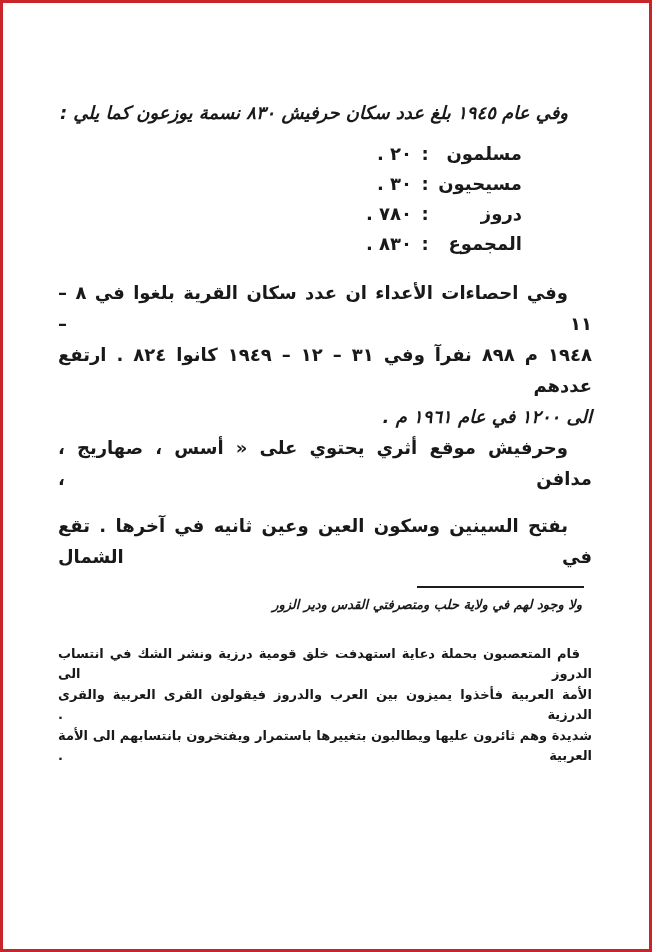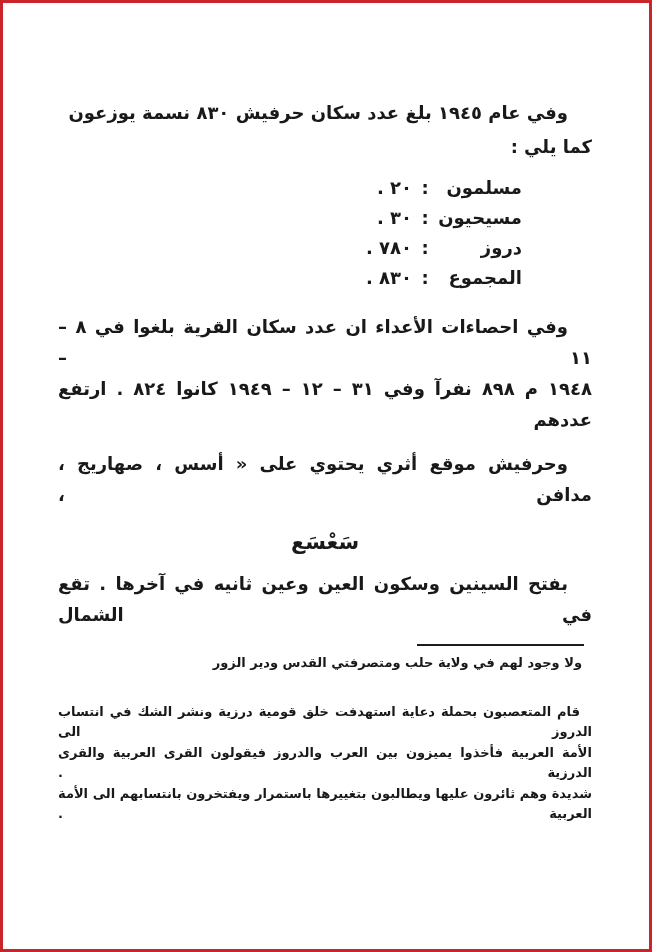--- a/index.html
+++ b/index.html
@@ -18,34 +18,34 @@
     pointer-events: none;
   }
   .content {
     position: absolute;
     top: 0; right: 0; left: 0; bottom: 0;
     padding: 96px 60px 0 58px;
   }
   .main-text { font-size: 18px; font-weight: 700; line-height: 31px; }
   .indent { text-indent: 24px; }
   .jline { text-align: justify; text-align-last: justify; }
-  .nline { text-align: right; }
+  .nline { text-align: right; font-style: italic; }
 
   .intro-para { margin-bottom: 13px; line-height: 34px; }
 
   .pop-list { margin: 0 70px 14px 0; }
   .pop-row {
     display: flex; align-items: baseline;
     height: 30px; font-size: 18px; font-weight: 700;
   }
   .pop-label { width: 84px; text-align: right; }
   .pop-colon { width: 26px; text-align: center; }
   .pop-value { width: 78px; }
 
-  .census-para { margin-bottom: 13px; }
+  .census-para { }
   .site-para { margin-bottom: 16px; }
   .fn-ref {
     font-size: 11px; font-weight: 700;
     vertical-align: super; line-height: 0;
     margin: 0 3px;
   }
   .section-heading {
     text-align: center;
     font-size: 21px; font-weight: 700;
     margin: 20px 0 14px;
@@ -87,27 +87,27 @@
     <div class="pop-row">
       <span class="pop-label">المجموع</span>
       <span class="pop-colon">:</span>
       <span class="pop-value">٨٣٠ .</span>
     </div>
   </div>
 
   <div class="main-text census-para">
     <div class="jline indent">وفي احصاءات الأعداء ان عدد سكان القرية بلغوا في ٨ – ١١ –</div>
     <div class="jline">١٩٤٨ م ٨٩٨ نفرآ وفي ٣١ – ١٢ – ١٩٤٩ كانوا ٨٢٤ . ارتفع عددهم</div>
+    <div class="nline">الى ١٢٠٠ في عام ١٩٦١ م .</div>
   </div>
 
   <div class="main-text site-para">
     <div class="jline indent">وحرفيش موقع أثري يحتوي على « أسس ، صهاريج ، مدافن ،</div>
   </div>
 
-  <h2 class="section-heading">سَعْسَع</h2>
 
   <div class="main-text">
     <div class="jline indent">بفتح السينين وسكون العين وعين ثانيه في آخرها . تقع في الشمال</div>
   </div>
 
   <div class="footnote-rule"></div>
 
   <div class="footnotes">
     <div class="nline fn-cont">ولا وجود لهم في ولاية حلب ومتصرفتي القدس ودير الزور</div>
     <div>

